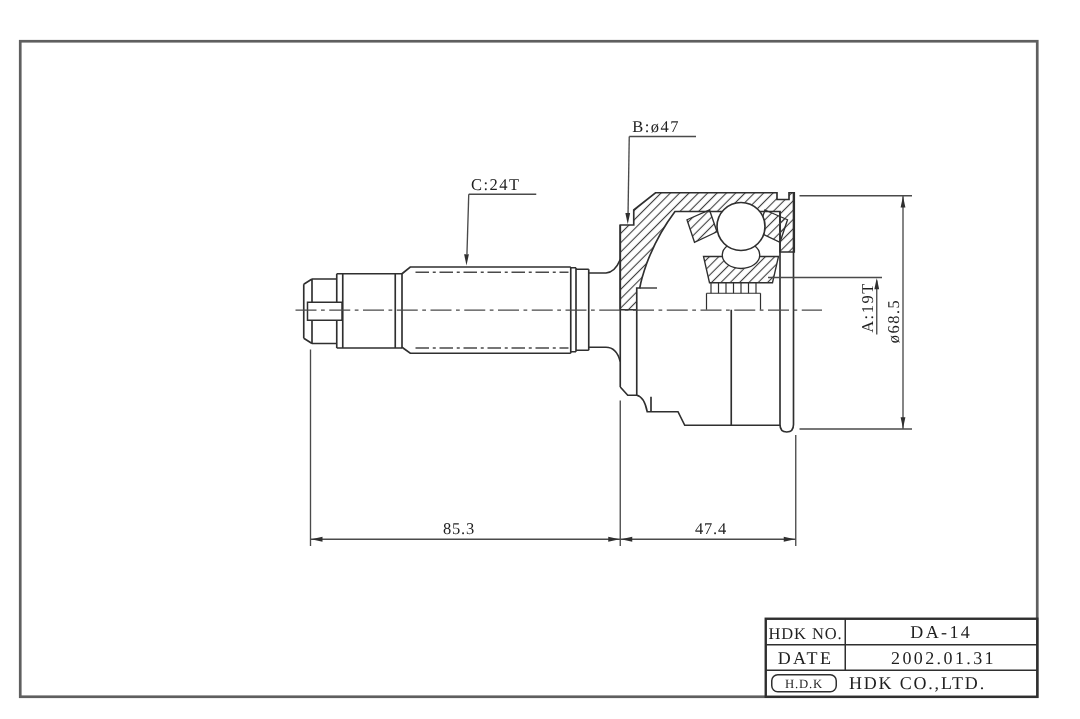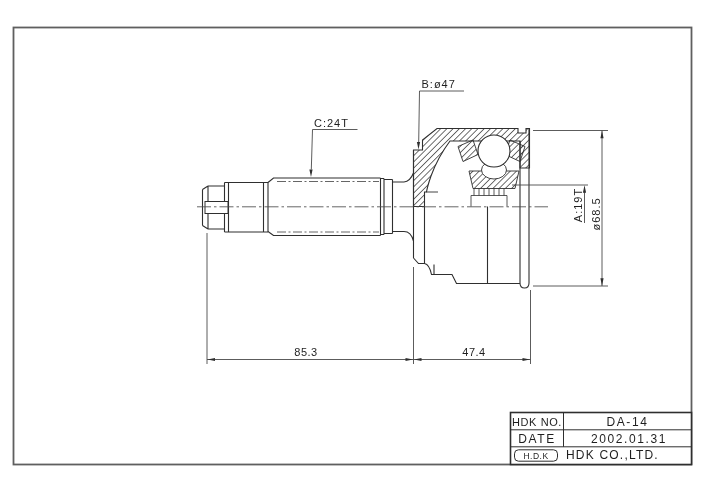--- a/index.html
+++ b/index.html
@@ -1,17 +1,17 @@
 <!DOCTYPE html>
 <html><head>
 <meta charset="utf-8">
 <style>
   html,body{margin:0;padding:0;background:#ffffff;}
   .page{position:relative;width:720px;height:479px;background:#ffffff;overflow:hidden;
-        font-family:Liberation Sans, sans-serif;}
+        font-family:Liberation Serif, serif;}
   svg text{fill:#1f1f1f;}
   .cad-text{font-size:11px;letter-spacing:1px;}
   .dim-text{font-size:11px;letter-spacing:0.5px;}
   .tb-label{font-size:11px;letter-spacing:0.6px;}
   .tb-value{font-size:12px;letter-spacing:1.6px;}
   .tb-logo{font-size:8.5px;letter-spacing:0.5px;}
   .tb-company{font-size:12px;letter-spacing:1.2px;}
 </style>
 </head>
 <body>

